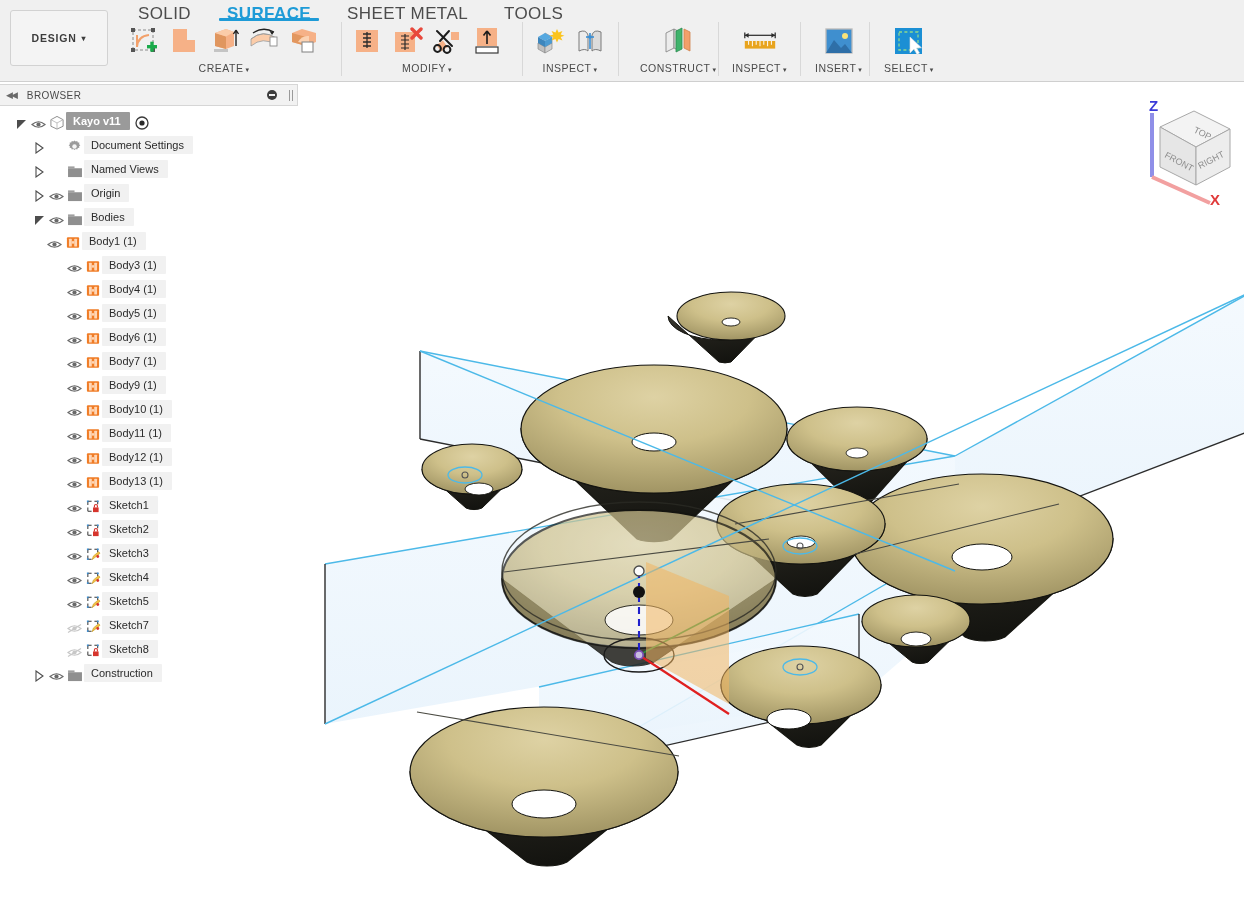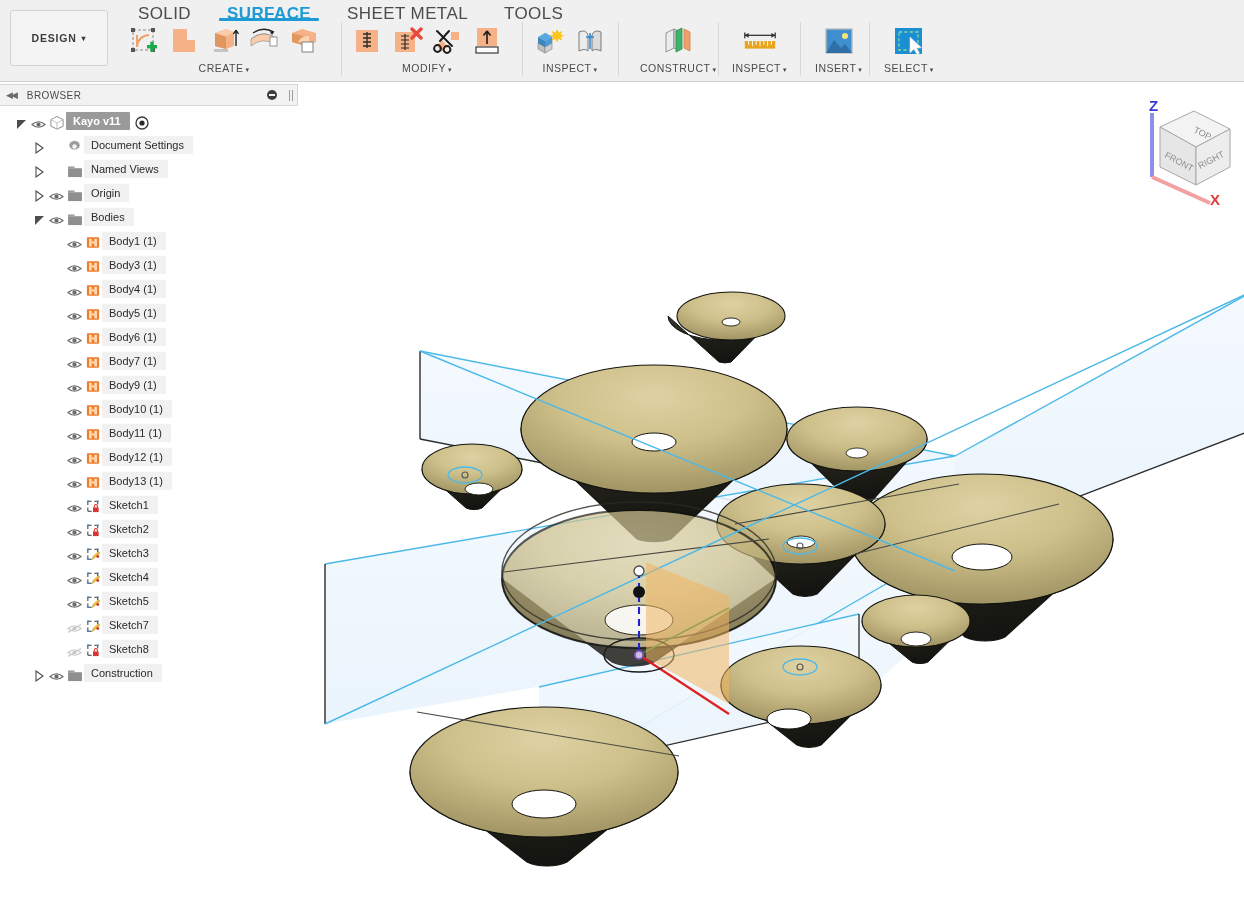--- a/index.html
+++ b/index.html
@@ -433,21 +433,21 @@
           </svg>
         </span>
         <span class="tico">
           <svg width="16" height="13" viewBox="0 0 17 14">
             <rect x="1" y="1.5" width="7" height="2" fill="#a0a0a0"></rect>
             <rect x="1" y="3.5" width="15" height="9.5" fill="#8f8f8f"></rect>
           </svg>
         </span>
         <span class="lbl">Bodies</span>
       </div>
-      <div class="node" style="padding-left:52px">
+      <div class="node" style="padding-left:32px">
         <span class="arrow"></span>
         <span class="eye">
           <svg width="15" height="11" viewBox="0 0 15 11">
             <path d="M1 5.5 Q7.5 0 14 5.5 Q7.5 11 1 5.5 Z" fill="none" stroke="#6a6a6a" stroke-width="1.2"></path>
             <circle cx="7.5" cy="5.5" r="2.1" fill="#6a6a6a"></circle>
           </svg>
         </span>
         <span class="tico">
           <svg width="16" height="15" viewBox="0 0 17 16">
             <rect x="2" y="2.5" width="13" height="11" rx="1" fill="#f07c26"></rect>

